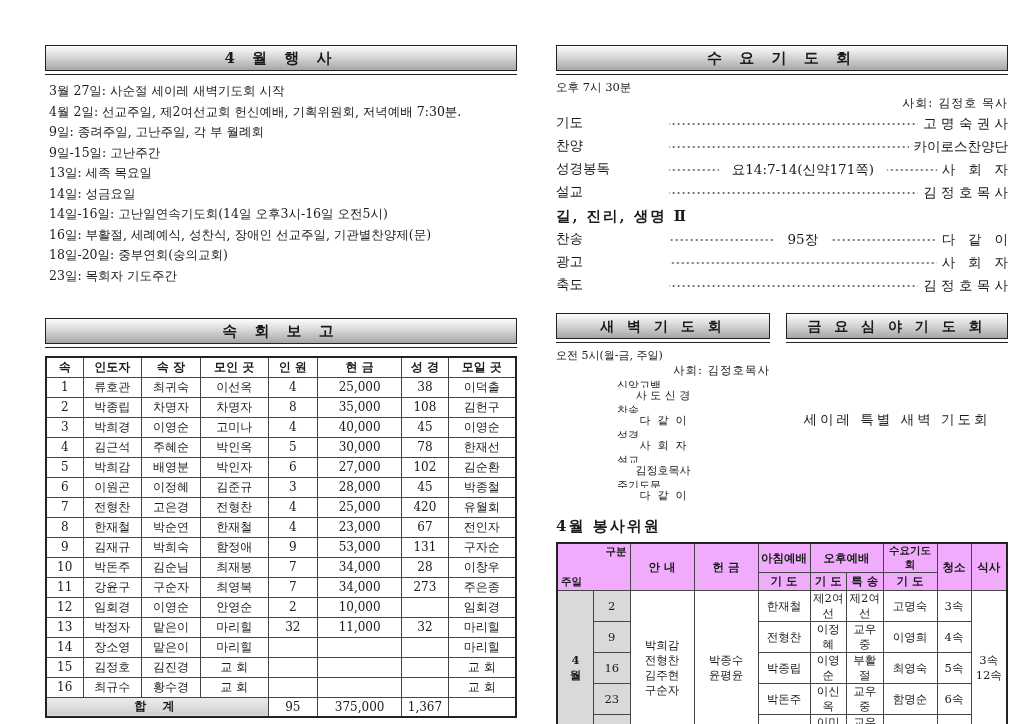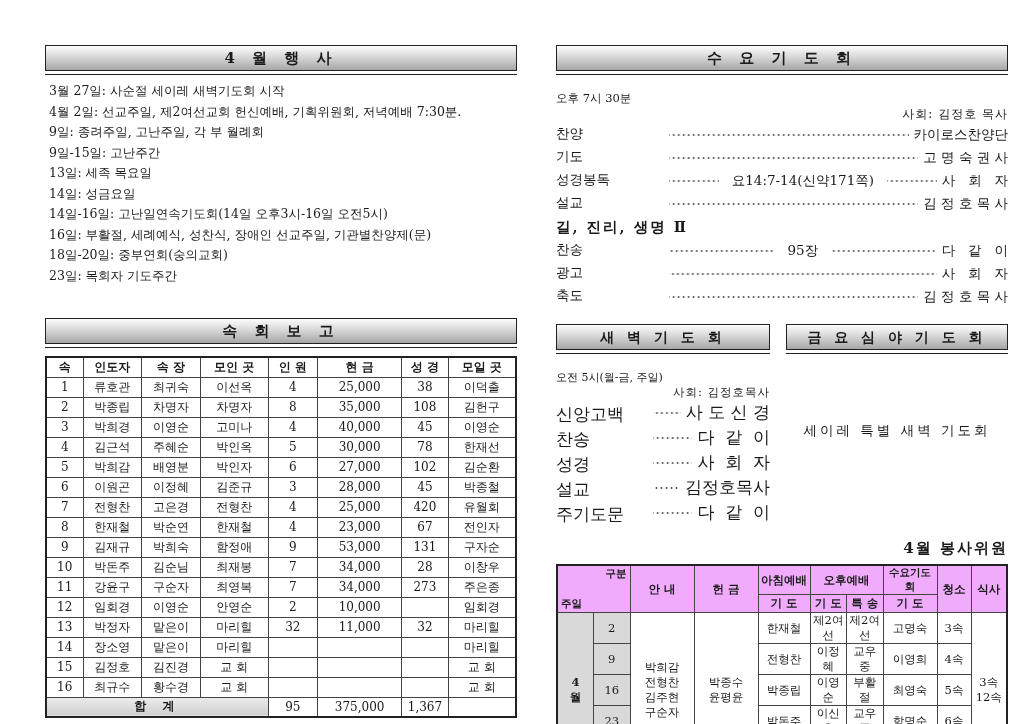--- a/index.html
+++ b/index.html
@@ -24,45 +24,45 @@
   .report-wrap { margin-top:32px; }
   table { border-collapse:collapse; table-layout:fixed; }
   .report-table { width:472px; margin-top:12px; font-size:12px; text-align:center; }
   .report-table td, .report-table th { border:1px solid #444; height:20px; padding:0 2px; overflow:hidden; white-space:nowrap; }
   .report-table { border:2px solid #222; }
   .report-table th { font-weight:bold; }
   .c0{width:36px}.c1{width:57px}.c2{width:57px}.c3{width:66px}.c4{width:48px}.c5{width:82px}.c6{width:45px}.c7{width:66px}
   .total-label { background:linear-gradient(180deg,#ececec,#cfcfcf); font-weight:bold; letter-spacing:6px; }
 
   
-  .meta-time { font-size:11.5px; margin-top:20px; }
+  .meta-time { font-size:11.5px; margin-top:9px; }
   .presider  { font-size:12px; text-align:right; letter-spacing:1px; margin-top:0px; }
   .svc-row  { display:flex; align-items:center; height:23px; font-size:13.5px; }
   .svc-label { display:inline-block; width:108px; text-align:justify; text-align-last:justify; letter-spacing:0; height:20px; overflow:hidden; }
   .svc-label::after { content:""; display:inline-block; width:100%; height:0; }
   .dawn .svc-label { width:92px; }
   .svc-value { white-space:pre; }
   .svc-mid   { white-space:pre; padding:0 8px; }
   .leader { flex:1; height:8px; margin:0 5px;
             background-image:radial-gradient(circle,#555 0.9px,transparent 1.2px);
             background-size:5px 8px; background-repeat:repeat-x; background-position:center; }
   .sermon-title { font-weight:bold; font-size:14.5px; letter-spacing:2px; height:24px; line-height:24px; }
 
   .sub-section { display:flex; gap:16px; margin-top:16px; }
   .dawn   { width:214px; }
   .friday { width:222px; }
   .dawn .bar, .friday .bar { font-size:14px; letter-spacing:4px; }
-  .dawn .svc-row { height:25px; font-size:17px; }
+  .dawn .svc-row { height:25px; font-size:11px;flex-direction:column; }
   .dawn .meta-time { font-size:11px; }
   .dawn .presider { font-size:11.5px; }
   .friday-note { margin-top:72px; text-align:center; font-size:13.5px; letter-spacing:3px; }
 
   
   .committee { margin-top:14px; }
-  .committee-title { text-align:right; font-weight:bold; font-size:15px; letter-spacing:2px; margin-bottom:6px; }
+  .committee-title { text-align:left; font-weight:bold; font-size:15px; letter-spacing:2px; margin-bottom:6px; }
   .committee-table { width:452px; font-size:11.5px; text-align:center; border:2px solid #222; }
   .committee-table td { border:1px solid #444; padding:0 1px; overflow:hidden; }
   .committee-table .hdr { background:#f0abfc; font-weight:bold; height:18px; }
   .committee-table .hdr-sm { font-size:10.5px; letter-spacing:0; }
   .committee-table .body-row td { height:27px; }
   .k0{width:18px}.k1{width:26px}.k2{width:64px}.k3{width:64px}.k4{width:52px}.k5{width:52px}.k6{width:52px}.k7{width:54px}.k8{width:34px}.k9{width:36px}
   .pre { white-space:pre-line; line-height:15px; }
   .month-cell { background:#d9d9d9; font-weight:bold; }
   .date-cell  { background:#d9d9d9; }
   .corner { position:relative; background:
@@ -311,28 +311,28 @@
 
   <div class="col-right">
 
     <div class="bar">수 요 기 도 회</div>
 
     <div class="meta-time">오후 7시 30분</div>
     <div class="presider">사회: 김정호 목사</div>
 
     <div>
       <div class="svc-row">
+        <span class="svc-label">기도</span>
+        <span class="leader"></span>
+        <span class="svc-value">고 명 숙 권 사</span>
+      </div>
+      <div class="svc-row">
         <span class="svc-label">찬양</span>
         <span class="leader"></span>
         <span class="svc-value">카이로스찬양단</span>
-      </div>
-      <div class="svc-row">
-        <span class="svc-label">기도</span>
-        <span class="leader"></span>
-        <span class="svc-value">고 명 숙 권 사</span>
       </div>
       <div class="svc-row">
         <span class="svc-label">성경봉독</span>
         <span class="leader"></span>
         <span class="svc-mid">요14:7-14(신약171쪽)</span>
         <span class="leader"></span>
         <span class="svc-value">사   회   자</span>
       </div>
       <div class="svc-row">
         <span class="svc-label">설교</span>

